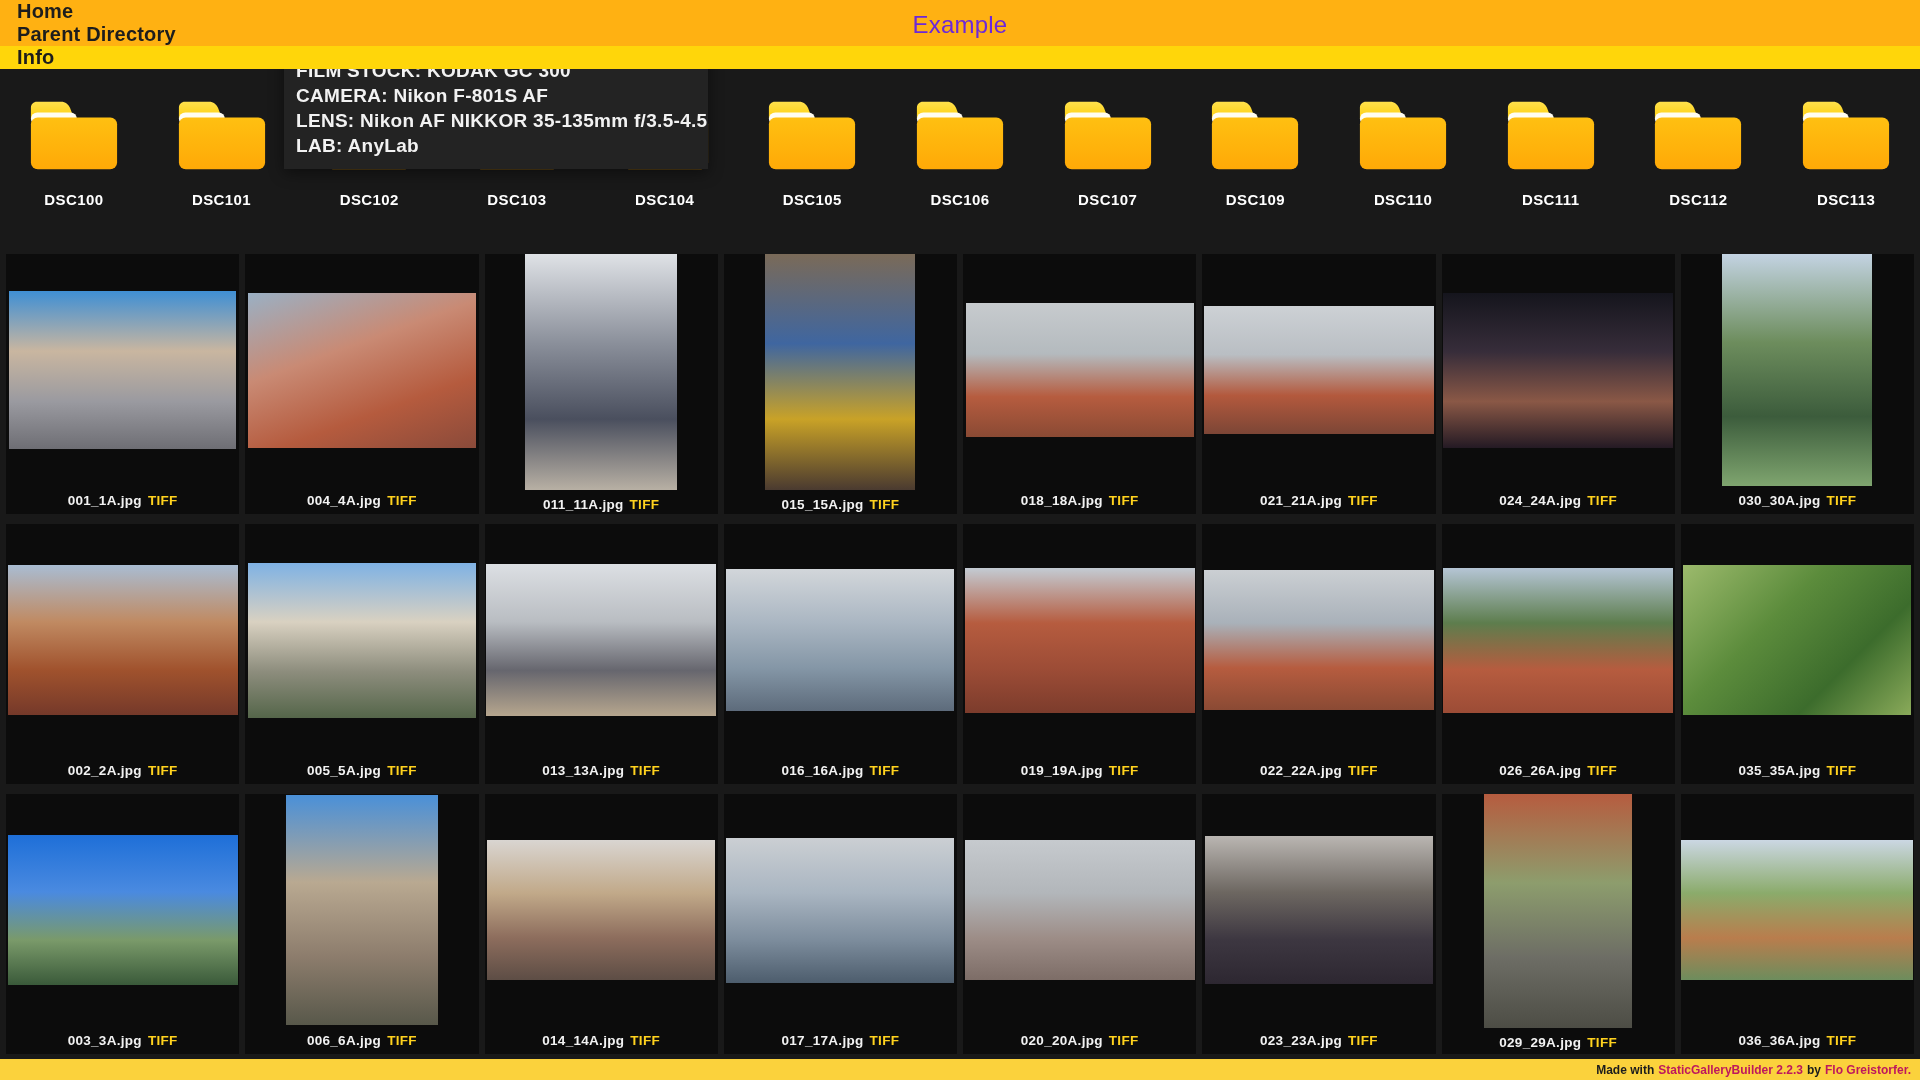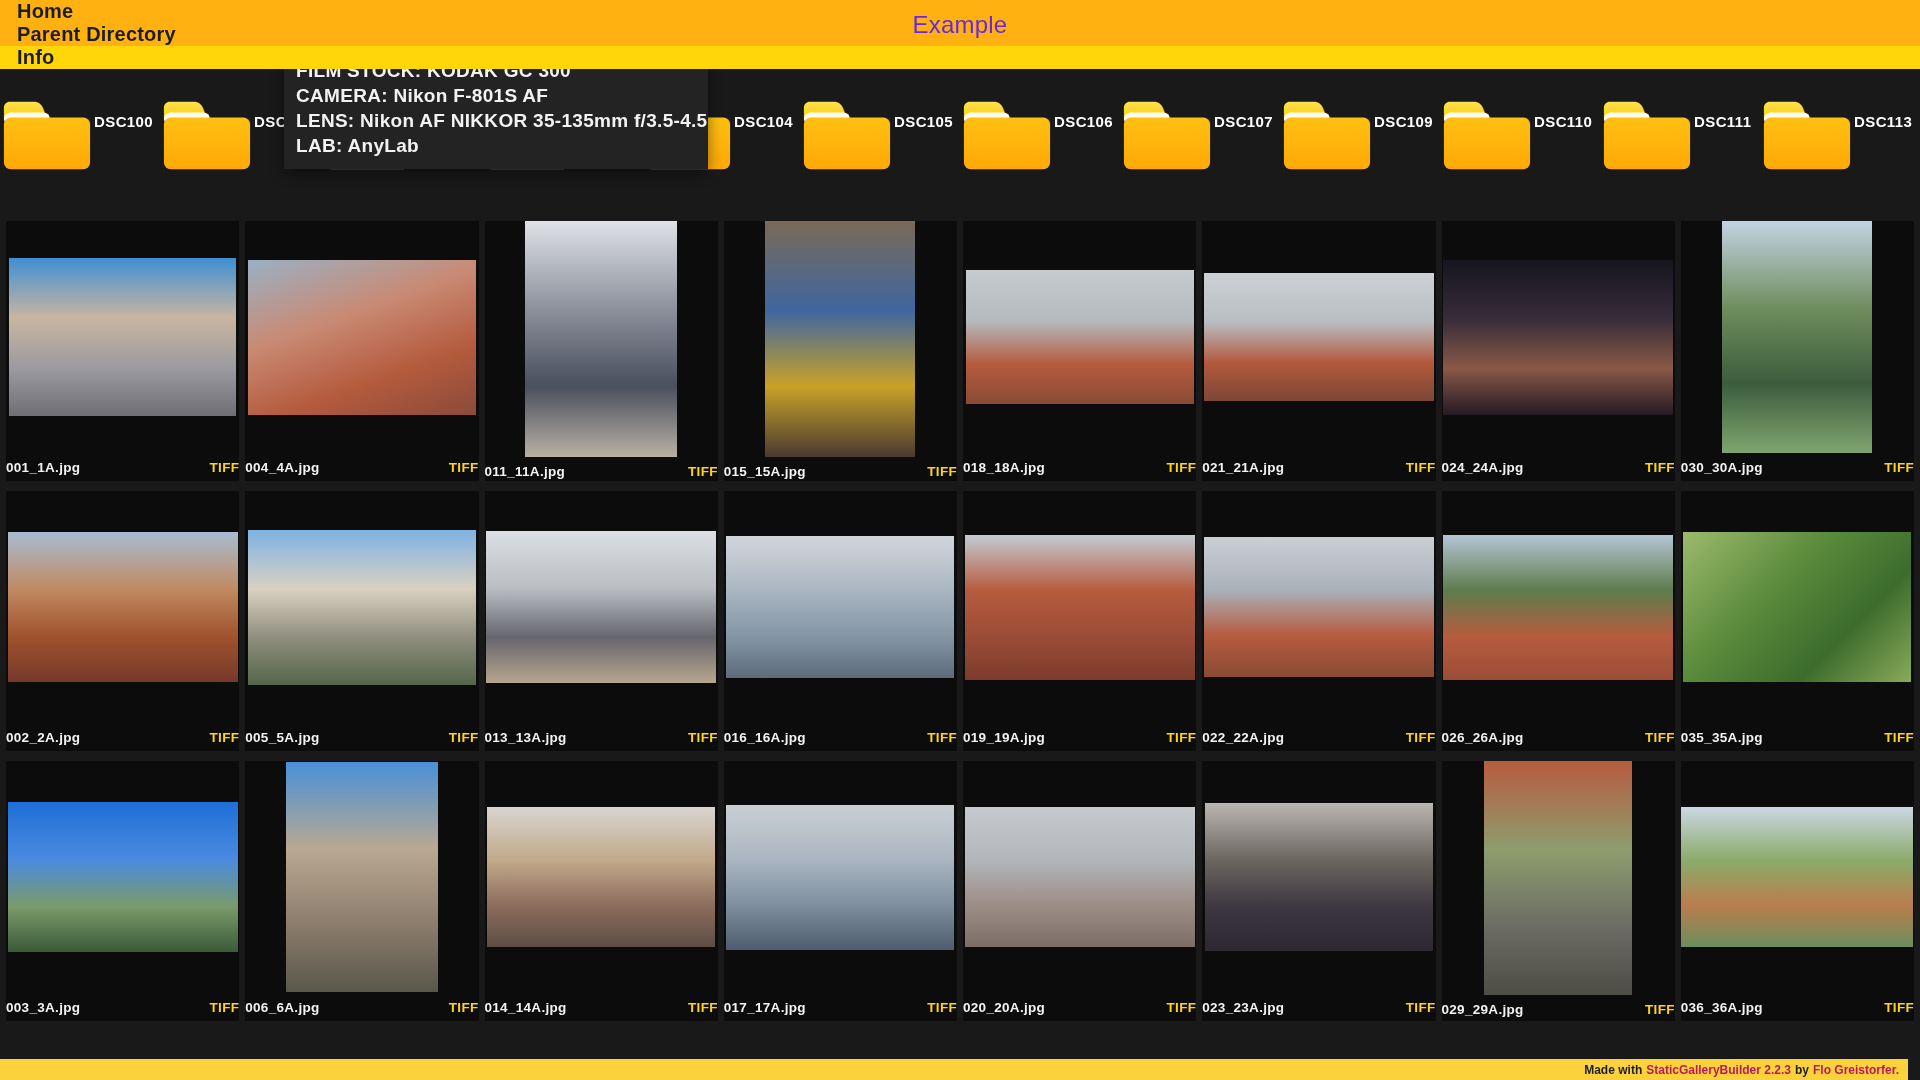--- a/index.html
+++ b/index.html
@@ -33,21 +33,21 @@
     z-index:9; box-shadow:0 4px 14px rgba(0,0,0,0.45);
   }
   .info-line {
     color:#f2f2f2; font-size:19px; font-weight:600;
     line-height:25px; letter-spacing:0.3px; white-space:nowrap;
   }
 
   
   .folders { display:flex; margin-top:48px; }
   .folder {
-    flex:1 1 0; display:flex; flex-direction:row; 
+    flex:1 1 0; display:flex; flex-direction:column; align-items:center;
     cursor:pointer;
   }
   .folder svg { width:94px; height:78px; display:block; }
   .folder-label {
     margin-top:16px; color:#ffffff; font-weight:700; font-size:15px;
     letter-spacing:0.4px;
   }
 
   
   .grid {
@@ -57,29 +57,29 @@
   .cell {
     background:#0c0c0c; height:260px;
     display:flex; flex-direction:column; overflow:hidden;
   }
   .thumb-area {
     flex:1 1 auto; display:flex; align-items:center; justify-content:center;
   }
   .thumb { display:block; cursor:pointer; }
   .cell-label {
     height:28px; flex:0 0 28px;
-    display:flex; align-items:center; justify-content:space-between; gap:6px;
+    display:flex; align-items:center; justify-content:center; gap:6px;
     font-size:13.5px; font-weight:700; letter-spacing:0.3px;
   }
   .file-link { color:#f2f2f2; cursor:pointer; text-decoration:none; }
   .tiff-link { color:#FFD21E; cursor:pointer; text-decoration:none; }
 
   
   .footer {
-    position:absolute; left:0; right:12px; bottom:0; height:21px;
+    position:absolute; left:0; right:0; bottom:0; height:21px;
     background:#FBD23C;
     display:flex; align-items:center; justify-content:flex-end;
     padding:0 9px; gap:4px;
     font-size:12px; font-weight:700; color:#1d1d1d;
   }
   .footer .link { color:#be185d; cursor:pointer; }
 
   .hidden-defs { position:absolute; width:0; height:0; overflow:hidden; }
 </style>
 </head>
@@ -184,20 +184,26 @@
     <div class="folder">
       <svg viewBox="0 0 96 78">
         <use href="#folder-icon-symbol"></use>
       </svg>
       <div class="folder-label">DSC111</div>
     </div>
     <div class="folder">
       <svg viewBox="0 0 96 78">
         <use href="#folder-icon-symbol"></use>
       </svg>
+      <div class="folder-label">DSC112</div>
+    </div>
+    <div class="folder">
+      <svg viewBox="0 0 96 78">
+        <use href="#folder-icon-symbol"></use>
+      </svg>
       <div class="folder-label">DSC113</div>
     </div>
   </div>
 
 <div class="grid">
 
 <div class="cell">
       <div class="thumb-area">
         <div class="thumb" style="width: 227px; height: 158px; background: linear-gradient(rgb(63, 143, 212) 0%, rgb(201, 182, 160) 38%, rgb(154, 154, 160) 70%, rgb(110, 110, 116) 100%);"></div>
       </div>

